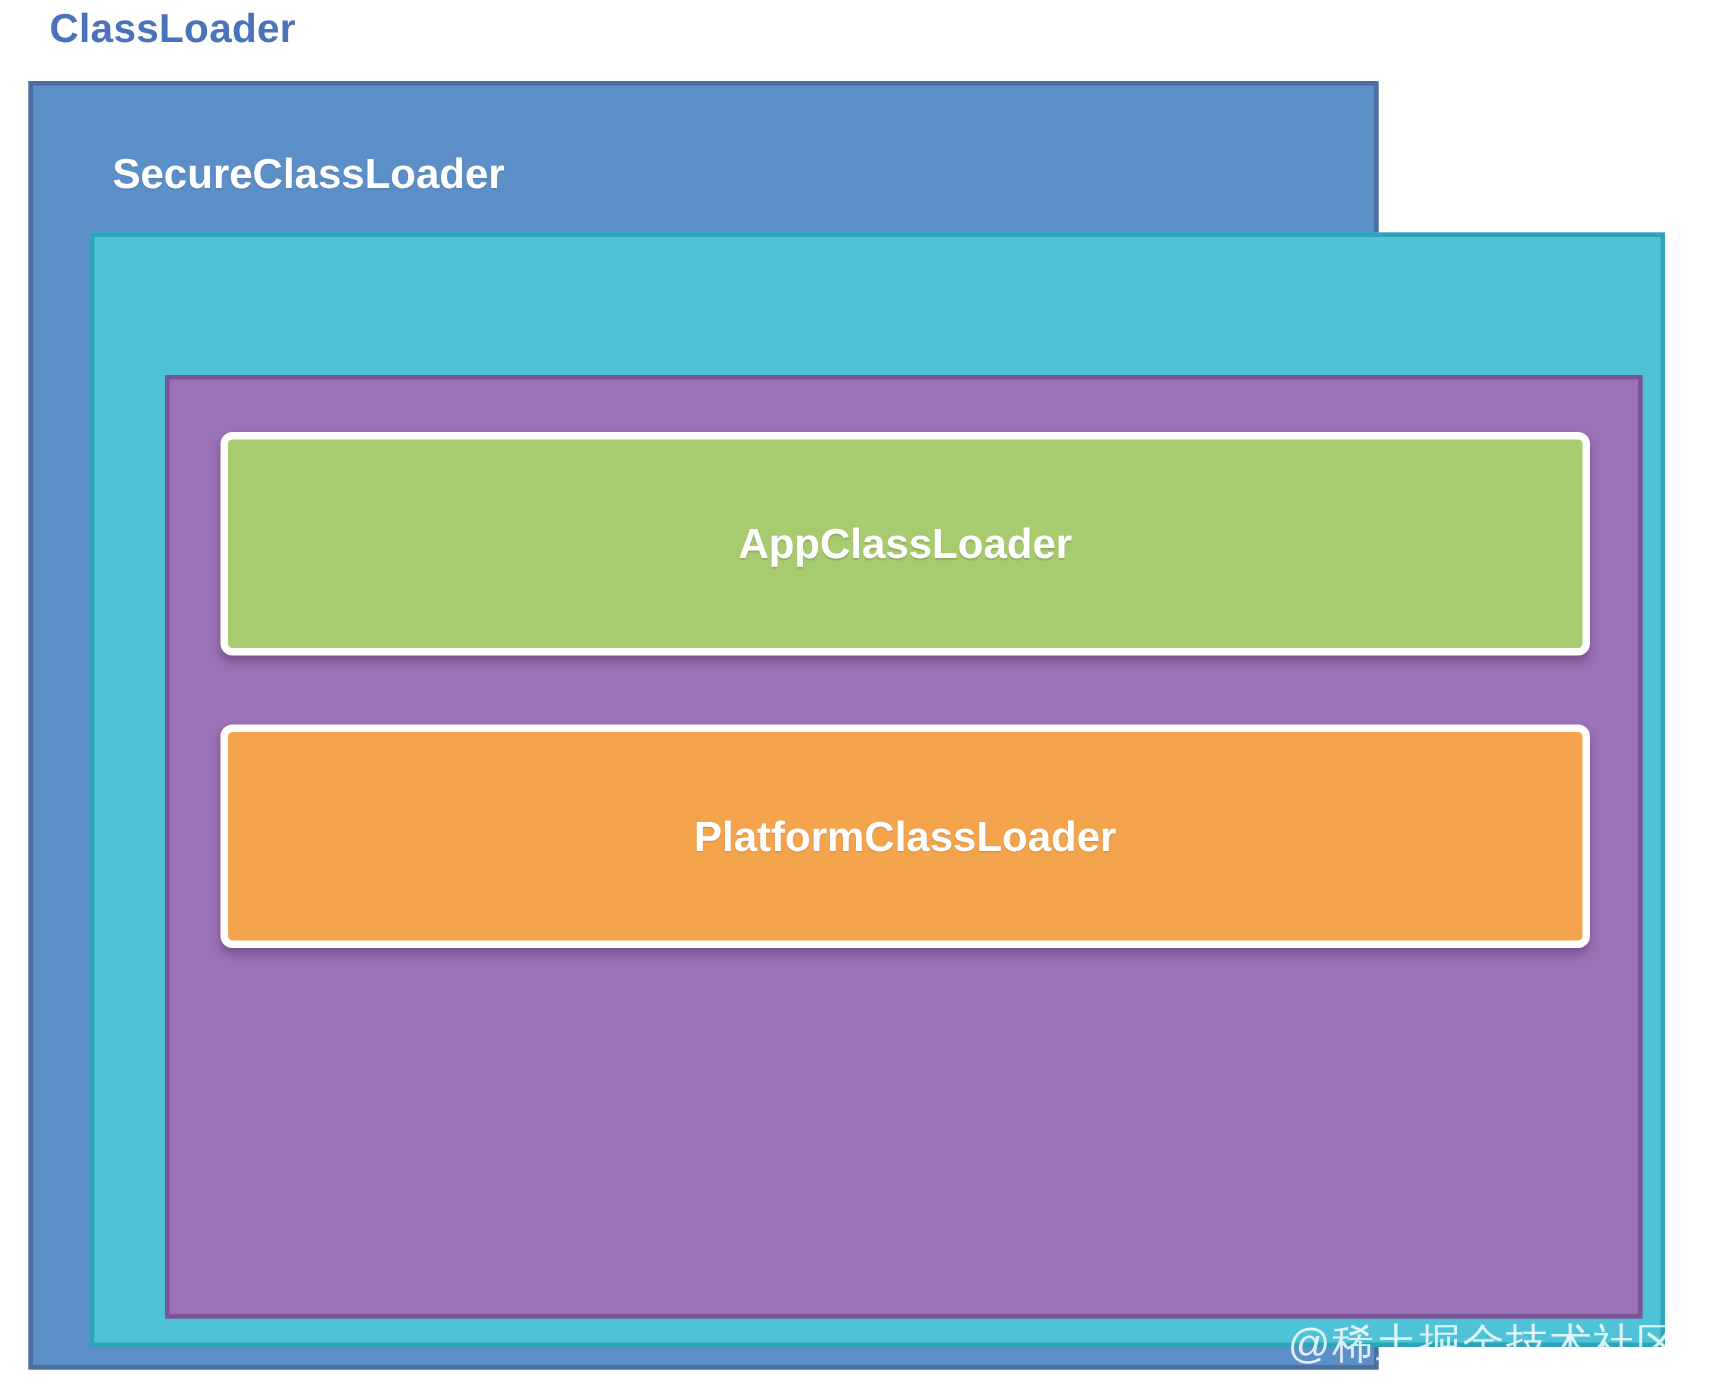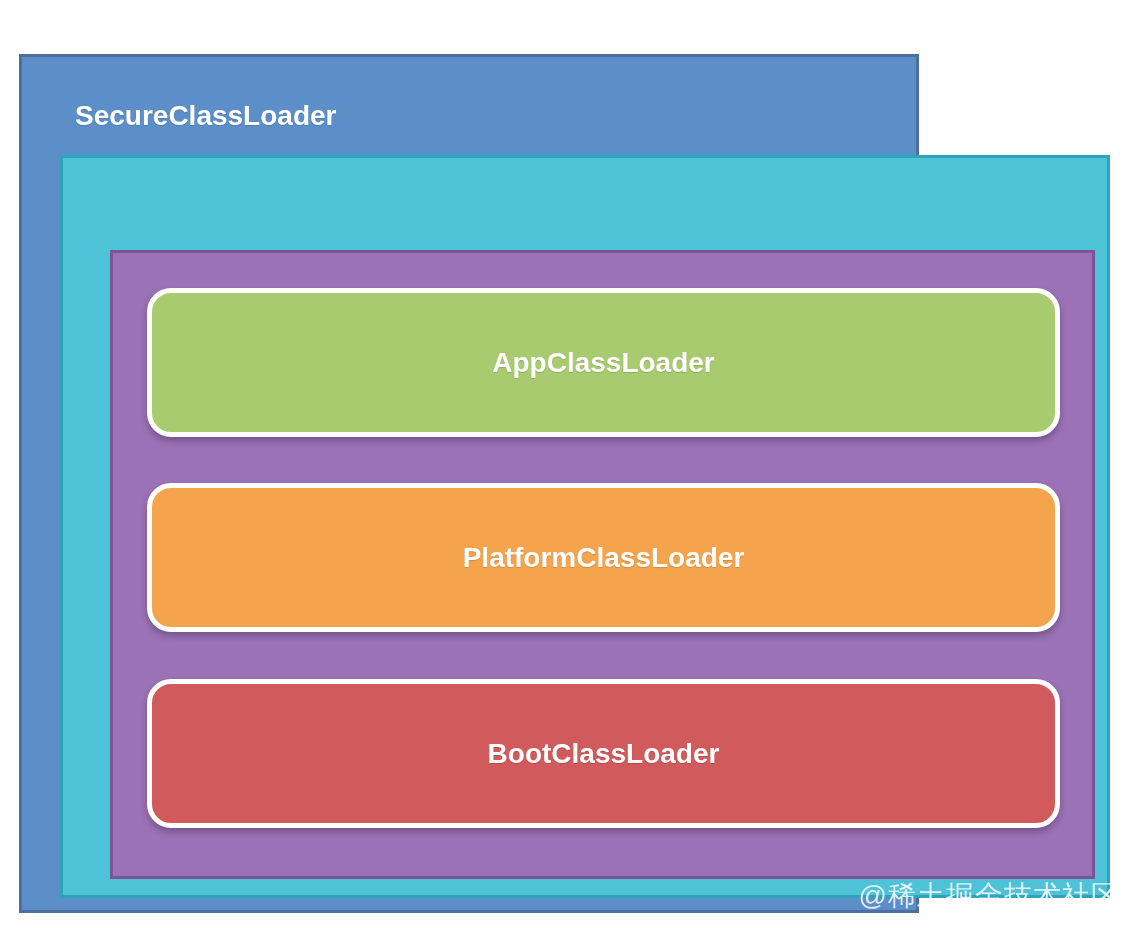--- a/index.html
+++ b/index.html
@@ -51,21 +51,21 @@
     left: 47px; top: 92px;
     width: 985px; height: 629px;
     border-style: solid; border-width: 3px;
   }
   
   .loader-box {
     position: absolute;
     left: 34px;
     width: 913px; height: 149px;
     border: 5px solid #ffffff;
-    border-radius: 24px;
+    border-radius: 8px;
     box-shadow: 0 4px 6px rgba(50, 25, 70, 0.35);
     display: flex;
     align-items: center;
     justify-content: center;
   }
   .loader-box .loader-label {
     color: #ffffff;
     font-size: 28px;
     font-weight: bold;
     text-shadow: 0 1px 1px rgba(0,0,0,0.15);
@@ -82,41 +82,39 @@
     font-size: 28px;
     letter-spacing: 1px;
     white-space: nowrap;
   }
 </style>
 </head>
 <body>
 
 <div class="canvas">
 
+  <div class="diagram-title" style="color: rgb(74, 115, 185);">ClassLoader</div>
 
   <div class="outer-box" style="background-color: rgb(92, 142, 200); border-color: rgb(77, 111, 159);">
 
     <div class="layer-label secure-label">SecureClassLoader</div>
 
     <div class="cyan-box" style="background-color: rgb(78, 195, 215); border-color: rgb(45, 164, 188);">
 
 
       <div class="purple-box" style="background-color: rgb(155, 114, 181); border-color: rgb(122, 85, 150);">
 
         <div class="loader-box loader-app" style="background-color: rgb(169, 203, 112);">
           <span class="loader-label">AppClassLoader</span>
         </div>
 
         <div class="loader-box loader-platform" style="background-color: rgb(243, 164, 77);">
           <span class="loader-label">PlatformClassLoader</span>
         </div>
 
-        <div class="loader-box loader-boot" style="background-color: rgb(209, 90, 92);">
-          <span class="loader-label">BootClassLoader</span>
-        </div>
 
       </div>
     </div>
   </div>
 
   <div class="watermark">@稀土掘金技术社区</div>
 
 </div>
 
 </body></html>

